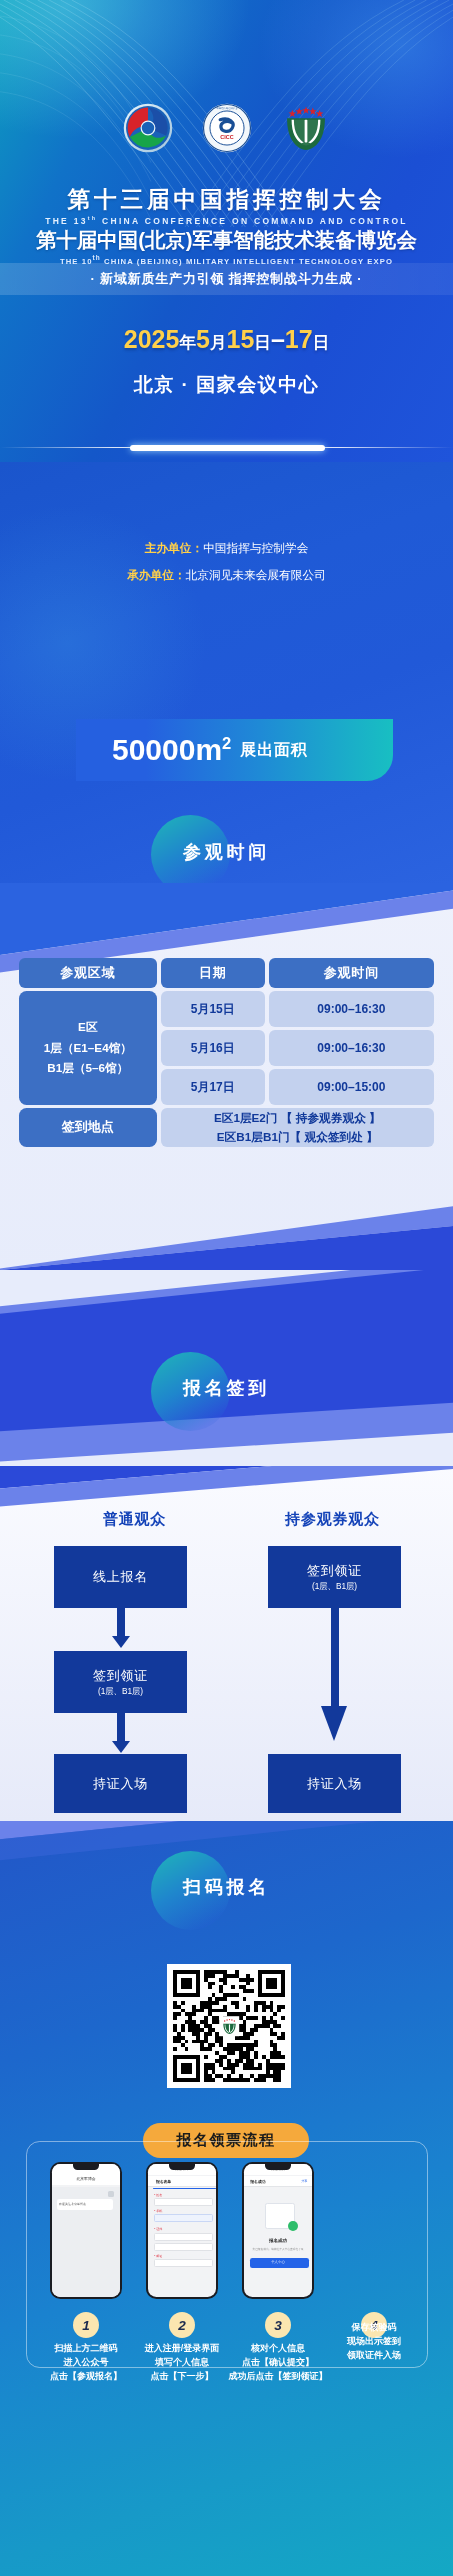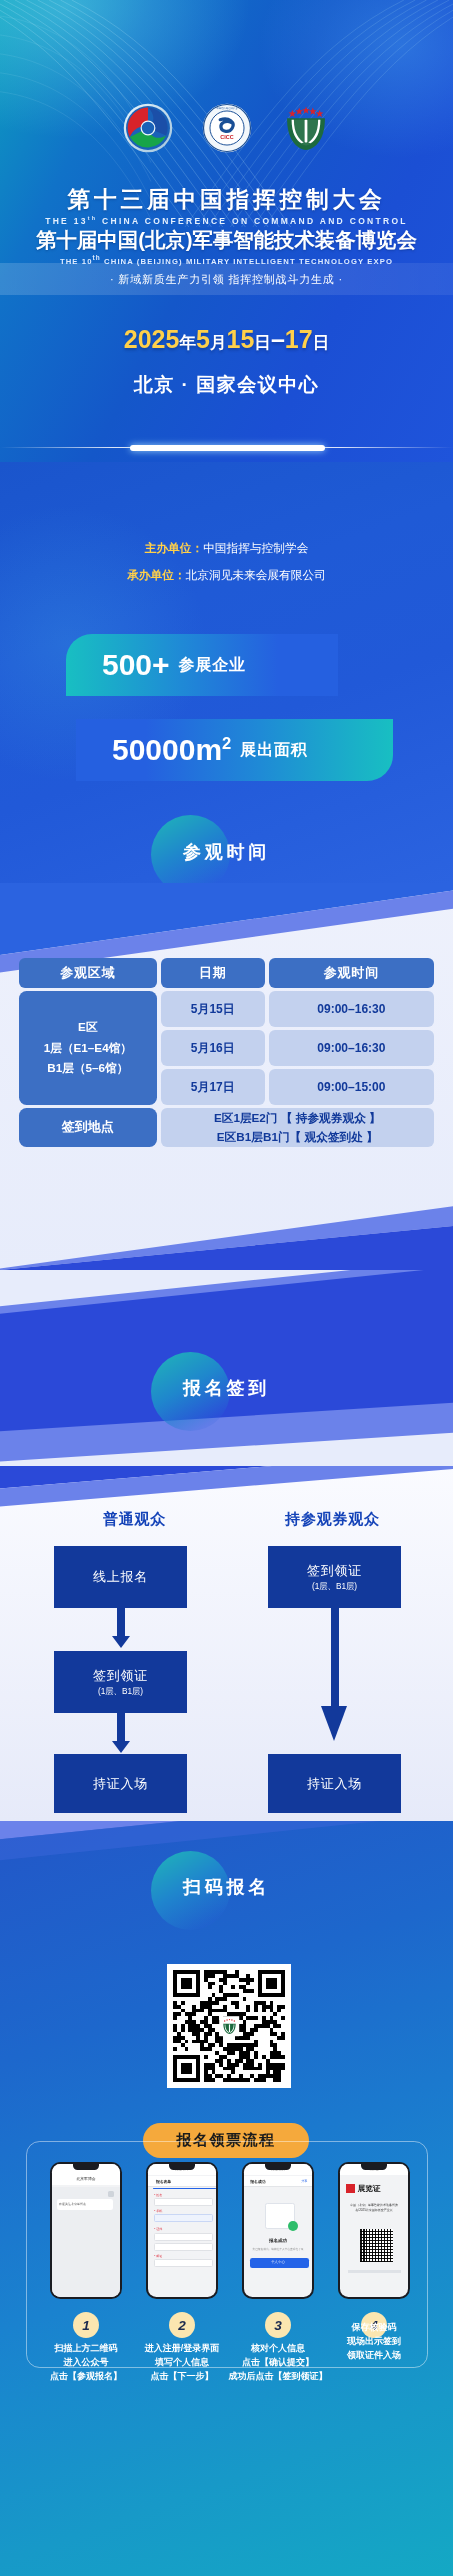--- a/index.html
+++ b/index.html
@@ -55,21 +55,21 @@
     font-size:7.7px; font-weight:bold; color:#dfecff; letter-spacing:1.1px;
     margin-top:1.5px;
   }
 
   .slogan-bar {
     position:absolute; top:263px; left:0; width:453px; height:32px;
     background:linear-gradient(90deg,rgba(255,255,255,.16),rgba(255,255,255,.07));
     display:flex; align-items:center; justify-content:center;
   }
   .slogan {
-    font-size:11px; font-weight:normal; color:#ffffff; letter-spacing:0.8px;
+    font-size:13px; font-weight:bold; color:#ffffff; letter-spacing:0.8px;
   }
 
   .date-line {
     position:absolute; top:325px; left:0; width:453px; text-align:center;
     font-size:25px; font-weight:bold; color:#ffd04a; letter-spacing:0px;
     text-shadow:0 1.5px 3px rgba(0,20,70,.30);
   }
   .date-line .small { font-size:16.6px; color:#ffffff; font-weight:bold; }
   .date-line .dash { color:#ffffff; font-weight:bold; }
 
@@ -372,24 +372,20 @@
       <div class="divider-cap"></div>
     </div>
   </div>
 
   <div class="mid">
     <div class="mid-glow"></div>
 
     <div class="org org1"><span class="label">主办单位：</span><span>中国指挥与控制学会</span></div>
     <div class="org org2"><span class="label">承办单位：</span><span>北京洞见未来会展有限公司</span></div>
 
-    <div class="stat stat1">
-      <span class="num">500+</span>
-      <span class="unit">参展企业</span>
-    </div>
     <div class="stat stat2">
       <span class="num"><span>50000m</span><sup>2</sup></span>
       <span class="unit">展出面积</span>
     </div>
 
     <div class="circle-badge" style="left:151px; top:353px; width:79px; height:79px;"></div>
     <div class="sec-heading" style="top:378px;">参观时间</div>
   </div>
 
   <div class="table-sec">
@@ -1409,35 +1405,20 @@
         <div style="position:absolute;top:14.3px;right:4.5px;font-size:3px;color:#2463e8;">分享</div>
         <div style="position:absolute;top:39px;left:21px;width:30px;height:26px;background:#ffffff;border:0.6px solid #dfe3ea;border-radius:2.3px;"></div>
         <div style="position:absolute;top:57px;left:44px;width:9.8px;height:9.8px;border-radius:50%;background:#2ebd6a;"></div>
         <div style="position:absolute;top:74px;left:0;width:100%;text-align:center;font-size:4.5px;font-weight:bold;color:#222;">报名成功</div>
         <div style="position:absolute;top:83px;left:0;width:100%;text-align:center;font-size:2.7px;color:#888;">您已报名成功，请前往个人中心查看电子票</div>
         <div style="position:absolute;top:94px;left:6px;width:59px;height:9.8px;background:#2463e8;border-radius:2.3px;"></div>
         <div style="position:absolute;top:96px;left:0;width:100%;text-align:center;font-size:3.4px;color:#ffffff;">个人中心</div>
       </div>
     </div>
 
-    <div class="phone" style="left:338px; top:341px;">
-      <div class="screen">
-        <div class="notch"></div>
-        <div class="ph-bar" style="top:0;height:10.6px;background:#ffffff;"></div>
-        <div style="position:absolute;top:3px;left:0;width:100%;text-align:center;font-size:3px;color:#333;">展览证</div>
-        <div style="position:absolute;top:19.6px;left:6px;width:9px;height:9px;background:#d8232a;"></div>
-        <div style="position:absolute;top:19.6px;left:17.4px;font-size:7.6px;font-weight:bold;color:#111;">展览证</div>
-        <div style="position:absolute;top:39px;left:5.3px;width:57px;font-size:3px;color:#333;line-height:1.5;text-align:center;">中国（北京）军事智能技术装备博览会/2025北京国际低空产业展</div>
-        <div style="position:absolute;top:65px;left:19.6px;width:33px;height:33px;background:
-          repeating-linear-gradient(90deg,#111 0 1.5px,#fff 1.5px 3px),
-          repeating-linear-gradient(0deg,#111 0 1.5px,#fff 1.5px 3px);
-          background-blend-mode:multiply;"></div>
-        <div style="position:absolute;top:106px;left:7.6px;width:53px;height:2.3px;background:#dfe2e7;"></div>
-      </div>
-    </div>
 
     <div class="step-num" style="left:73px; top:491px;">1</div>
     <div class="step-num" style="left:169px; top:491px;">2</div>
     <div class="step-num" style="left:265px; top:491px;">3</div>
     <div class="step-num" style="left:361px; top:491px;">4</div>
 
     <div class="step-text" style="left:36px; top:521px;">
       <div>扫描上方二维码</div>
       <div>进入公众号</div>
       <div>点击【参观报名】</div>

